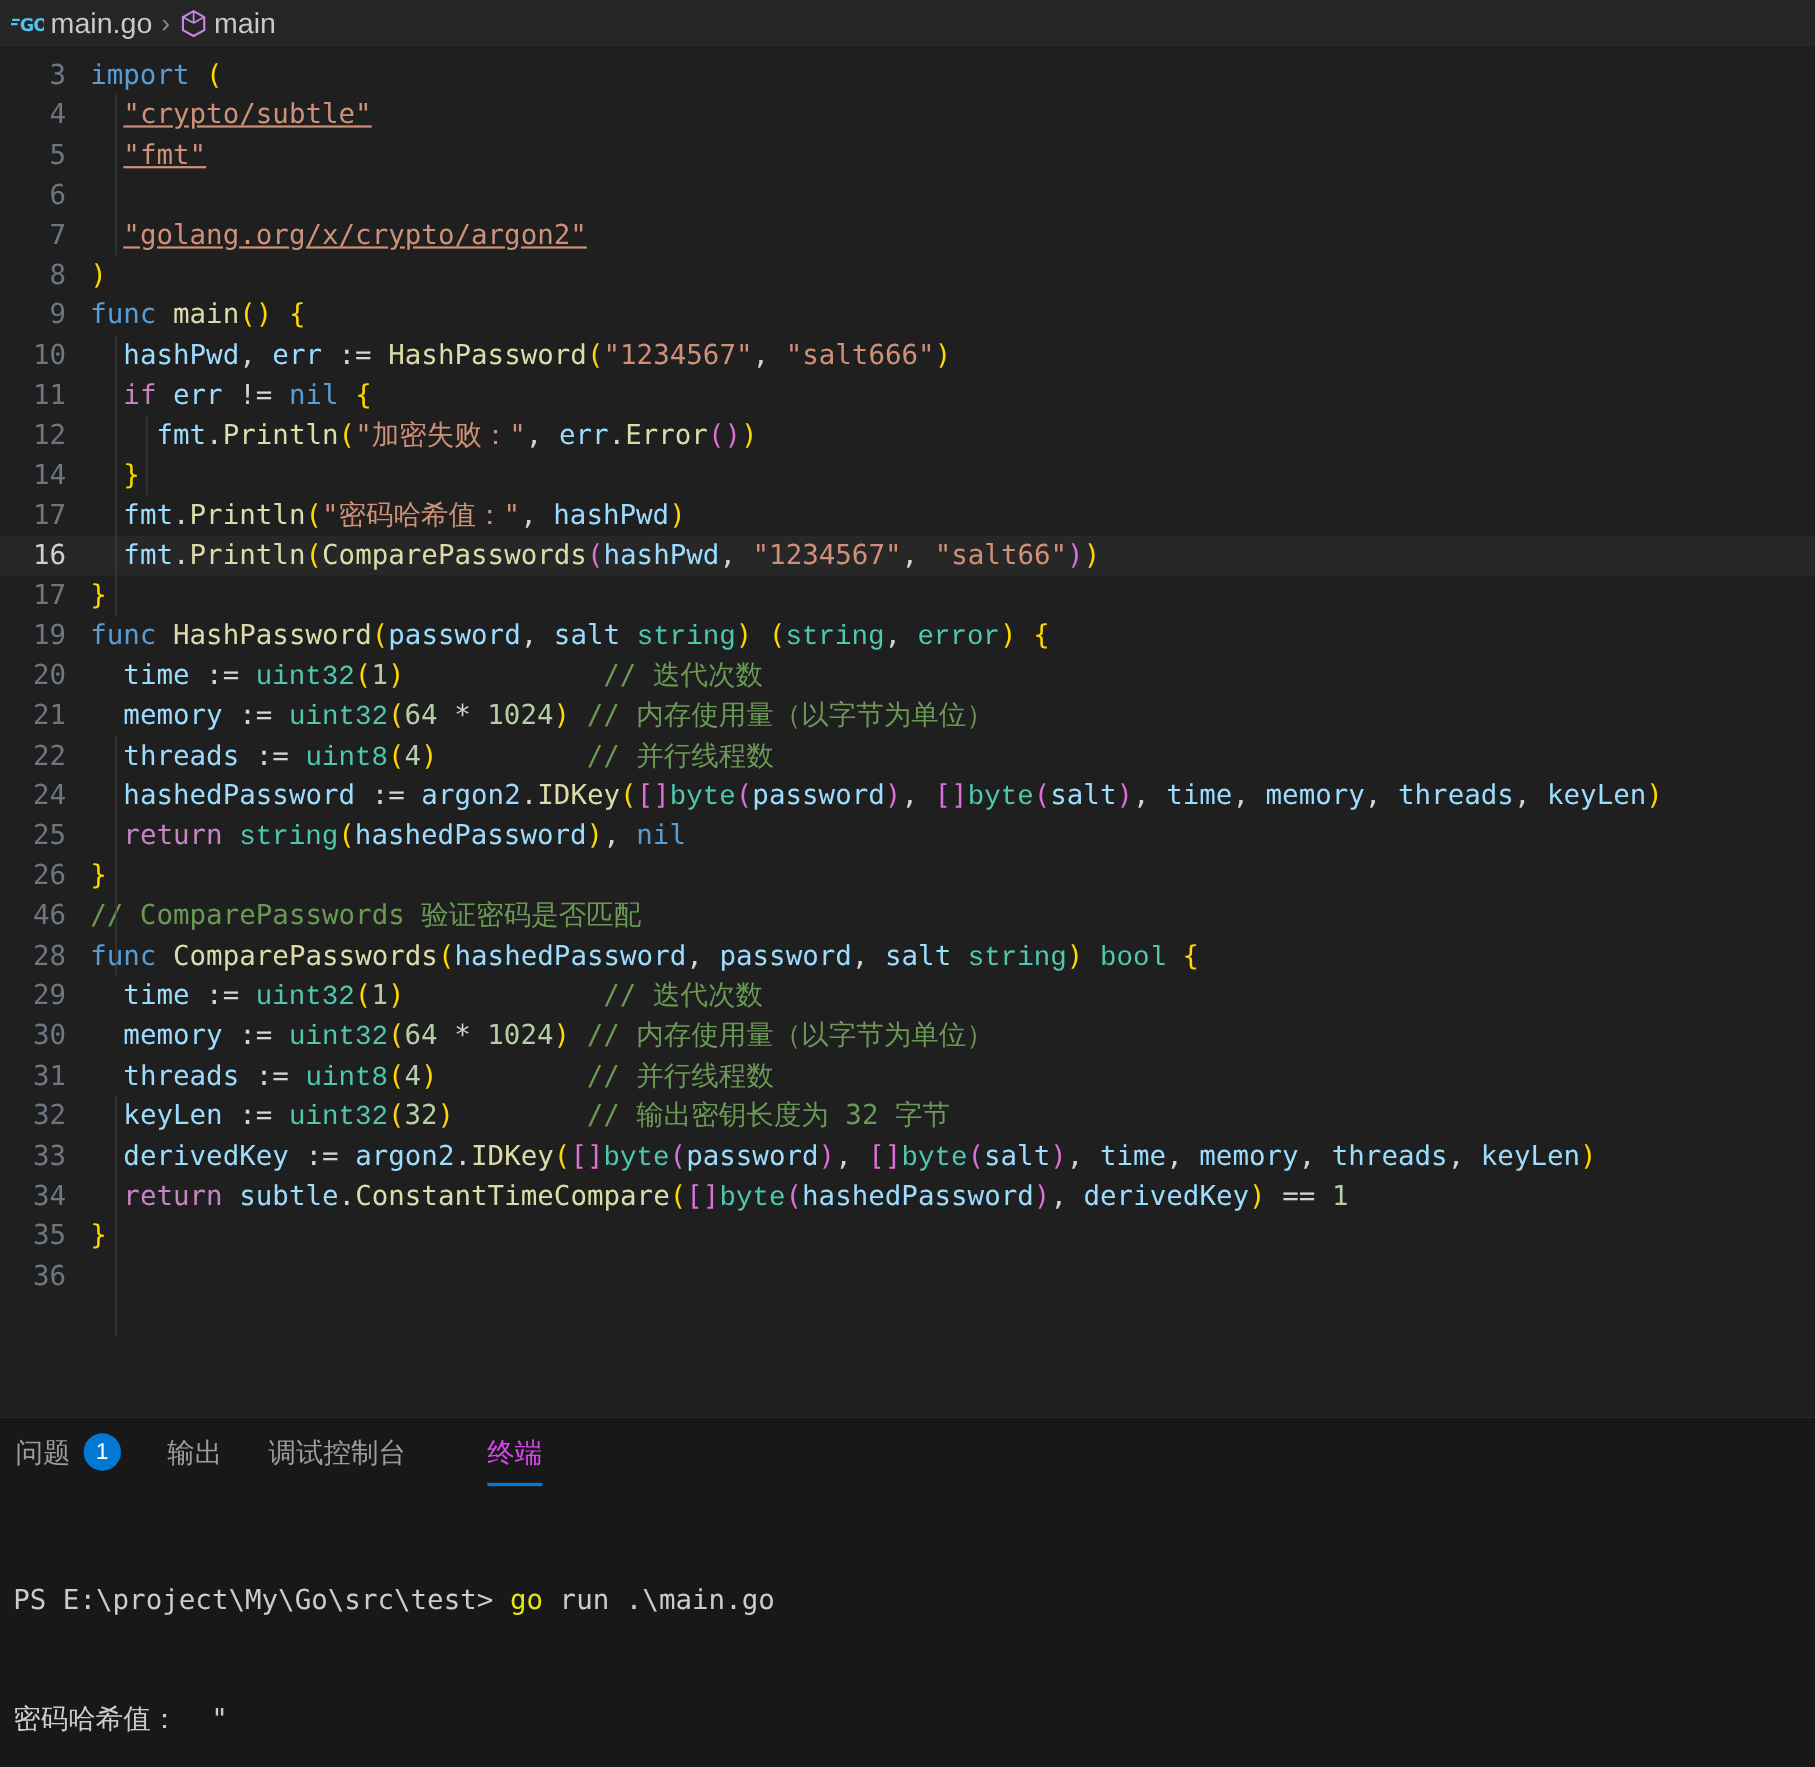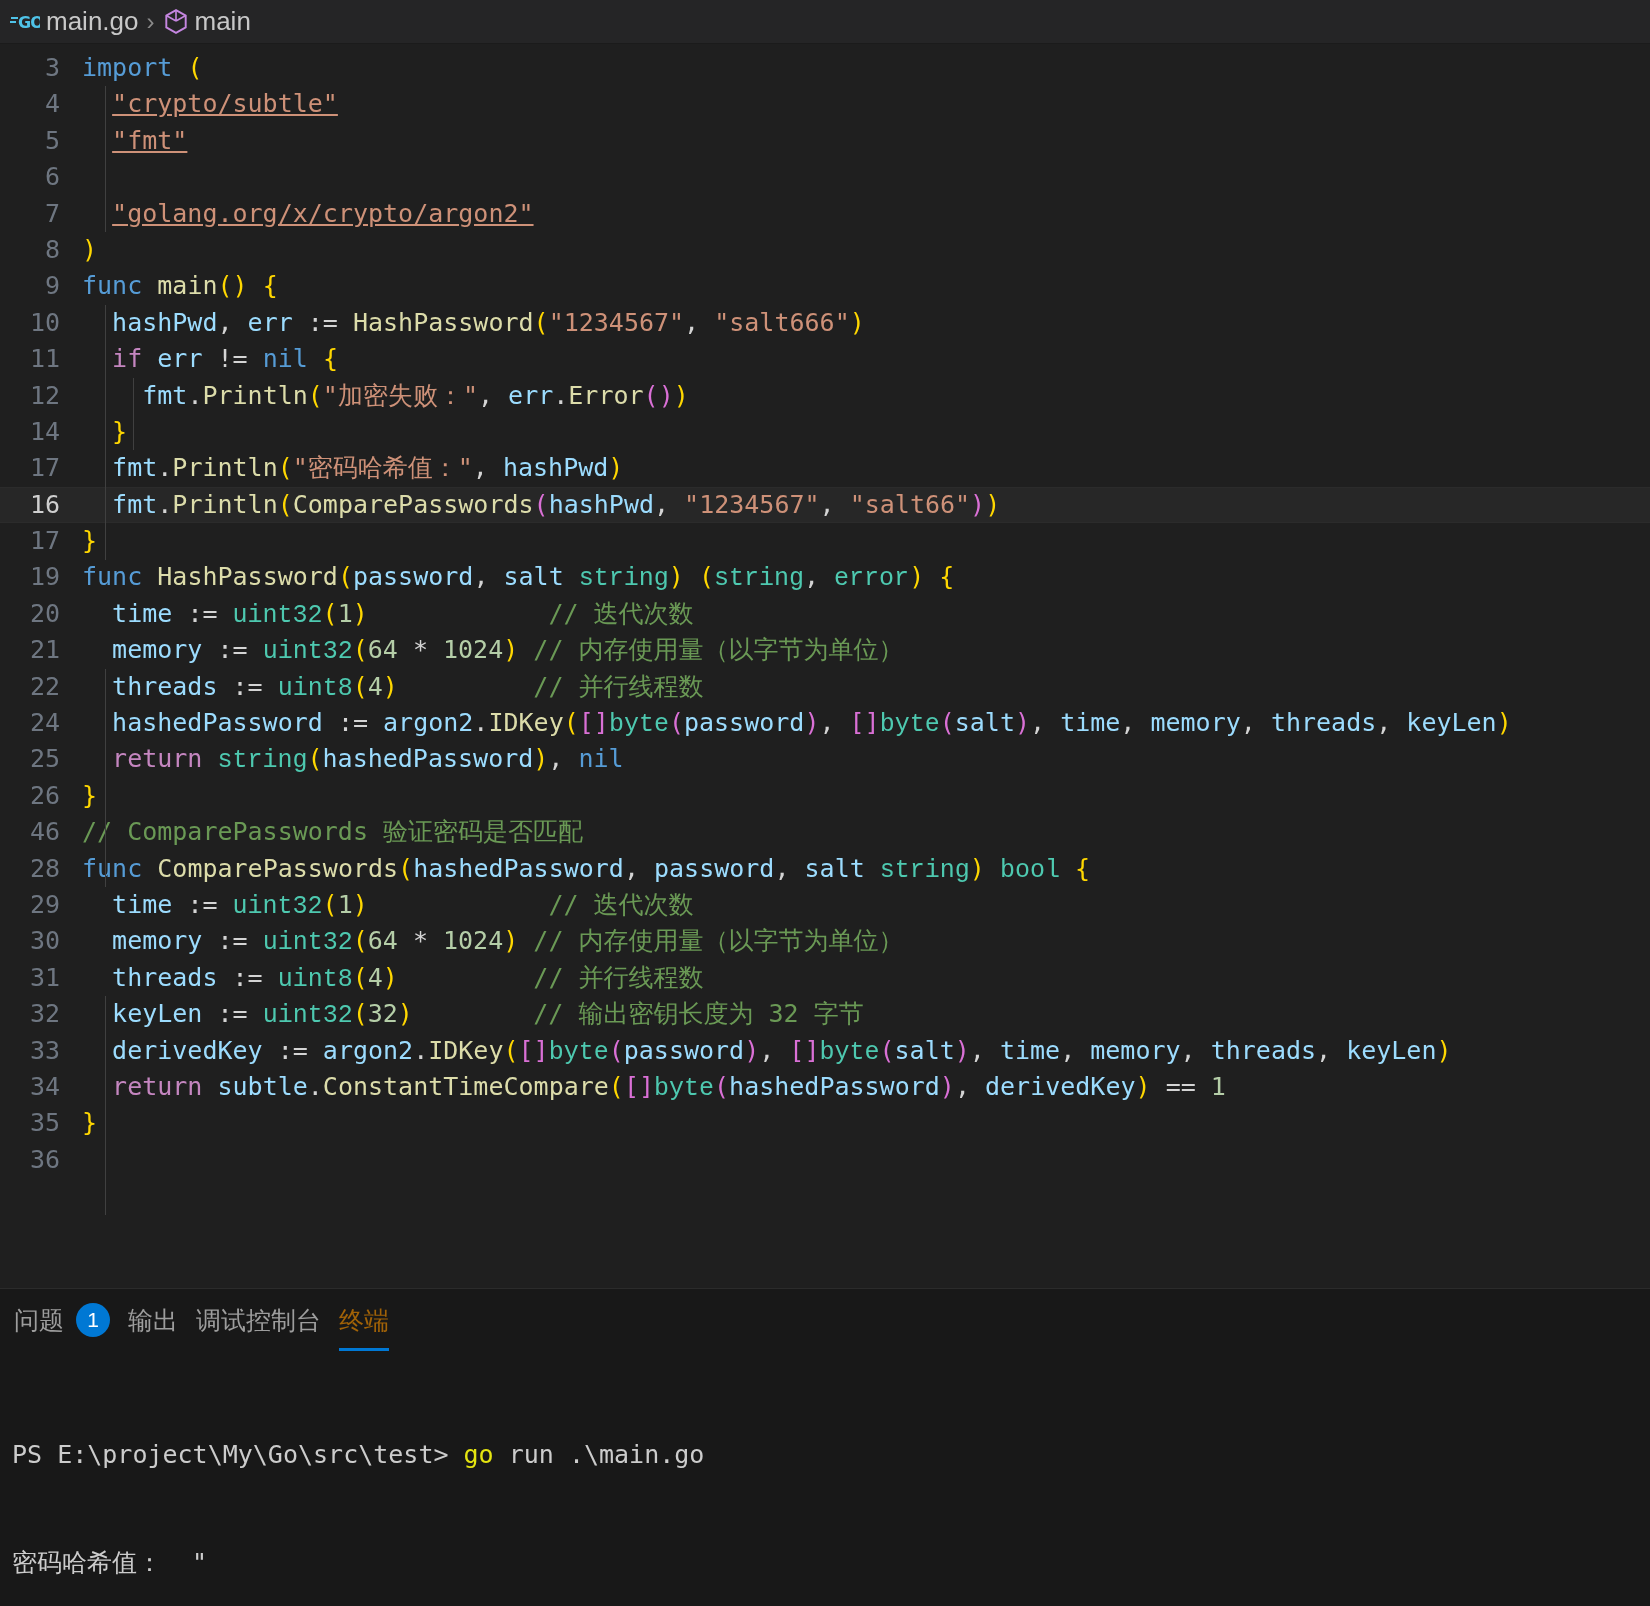--- a/index.html
+++ b/index.html
@@ -81,35 +81,35 @@
   .type  { color: #4ec9b0; font-family: Liberation Mono, monospace; }   
   .var   { color: #9cdcfe; }
   .nilc  { color: #569cd6; }
 
   
   #panel { background: #181818; height: 318px; border-top: 1px solid #2b2b2b; }
   #panel-tabs {
     height: 62px;
     display: flex;
     align-items: center;
-    gap: 18px;
+    gap: 42px;
     padding-left: 14px;
     font-family: "Liberation Sans", sans-serif;
   }
   .panel-tab {
     position: relative;
     height: 62px;
     display: flex;
     align-items: center;
     gap: 12px;
     font-size: 25px;
     color: #9d9d9d;
     cursor: pointer;
   }
-  .panel-tab.active { color: #a16207; }
+  .panel-tab.active { color: #d946ef; margin-left: 32px; }
   .panel-tab.active::after {
     content: "";
     position: absolute;
     left: 0; right: 0; bottom: 0;
     height: 3px;
     background: #0078d4;
   }
   .badge {
     min-width: 34px; height: 34px;
     border-radius: 17px;

